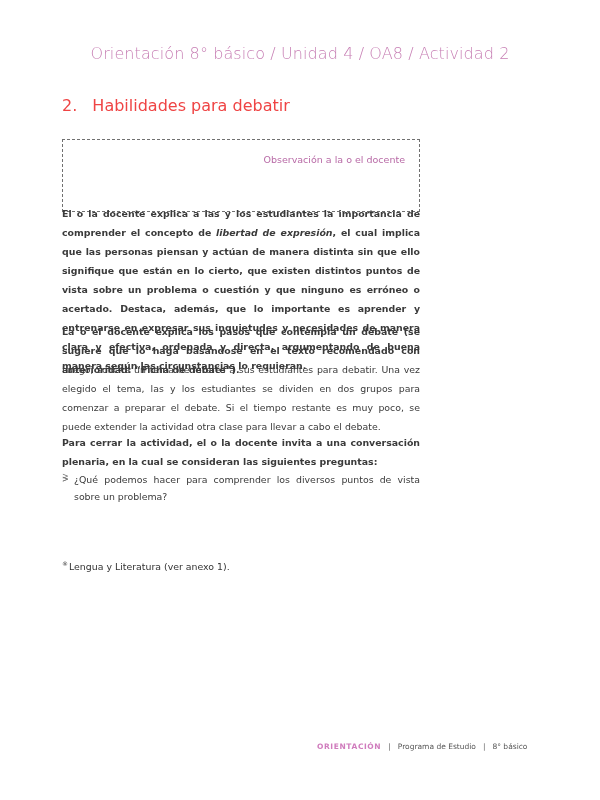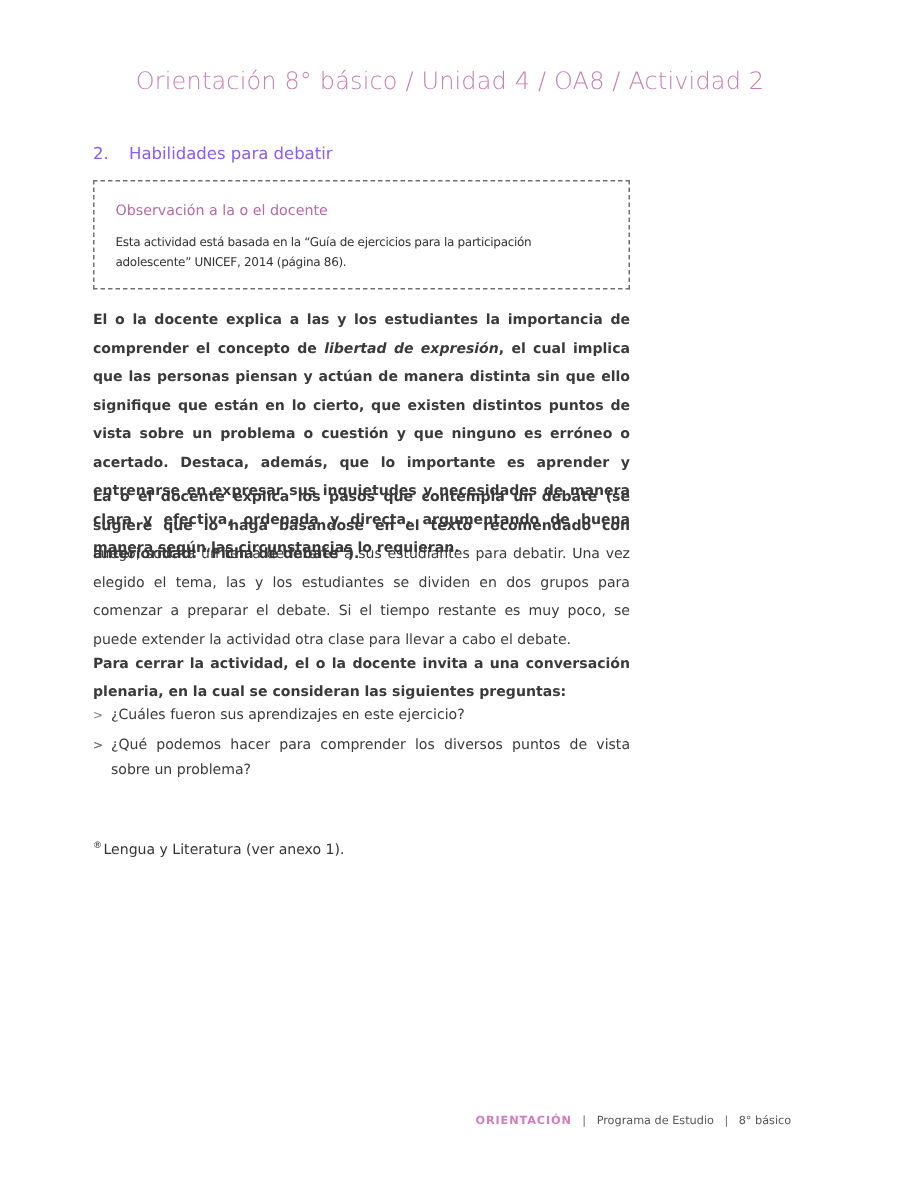--- a/index.html
+++ b/index.html
@@ -1,23 +1,23 @@
 <!DOCTYPE html>
 <html><head>
 <meta charset="utf-8">
 <style>
   html, body { margin:0; padding:0; }
   body { width:600px; height:800px; background:#ffffff; position:relative; overflow:hidden;
          font-family:"DejaVu Sans", sans-serif; color:#3a3a3a; }
   .page-title { position:absolute; top:44px; left:0; width:600px; text-align:center;
                 font-size:16px; color:#c77fb4; font-weight:300; letter-spacing:0.1px; }
-  .section-heading { position:absolute; top:96px; left:62px; font-size:11px; color:#8b5cf6; }
+  .section-heading { position:absolute; top:96px; left:62px; font-size:16px; color:#ef4444; }
   .section-heading .num { margin-right:10px; }
-  .obs-box { position:absolute; top:120px; left:62px; width:358px; height:73px;
-             border:1px dashed #707070; box-sizing:border-box; padding:14px 14px 0 14px; }
+  .obs-box { position:absolute; top:139px; left:62px; width:358px; height:73px;
+             border:1px dashed #707070; box-sizing:border-box; padding:14px 14px 0 14px;text-align:right; }
   .obs-title { font-size:9.5px; color:#b86aa6; margin-bottom:9px; }
   .obs-text { font-size:8px; line-height:13px; color:#333; letter-spacing:-0.2px; }
   .body { position:absolute; left:62px; width:358px; font-size:9.4px; line-height:19px;
           color:#3a3a3a; text-align:justify; }
   .p1 { top:204px;font-weight:bold; }
   .p2 { top:322px; }
   .p3 { top:360px; }
   .p4 { top:433px; }
   .questions { position:absolute; top:468px; left:62px; width:358px; margin:0; padding:0; list-style:none;
                font-size:9.4px; line-height:17px; color:#3a3a3a; }
@@ -35,33 +35,32 @@
 
 <div class="page-title">Orientación 8° básico / Unidad 4 / OA8 / Actividad 2</div>
 
 <div class="section-heading">
   <span class="num">2.</span>
   <span>Habilidades para debatir</span>
 </div>
 
 <div class="obs-box">
   <div class="obs-title">Observación a la o el docente</div>
-  <div class="obs-text">Esta actividad está basada en la “Guía de ejercicios para la participación adolescente” UNICEF, 2014 (página 86).</div>
 </div>
 
 <p class="body p1" style="margin:0;"><span>El o la docente explica a las y los estudiantes la importancia de comprender el concepto de </span><em>libertad de expresión</em><span>, el cual implica que las personas piensan y actúan de manera distinta sin que ello signifique que están en lo cierto, que existen distintos puntos de vista sobre un problema o cuestión y que ninguno es erróneo o acertado. Destaca, además, que lo importante es aprender y entrenarse en expresar sus inquietudes y necesidades de manera clara y efectiva, ordenada y directa, argumentando de buena manera según las circunstancias lo requieran.</span></p>
 
 <p class="body p2" style="margin:0;font-weight:bold;">La o el docente explica los pasos que contempla un debate (se sugiere que lo haga basándose en el texto recomendado con anterioridad: “Ficha de debate”).</p>
 
 <p class="body p3" style="margin:0;">Luego, solicita un tema de interés a sus estudiantes para debatir. Una vez elegido el tema, las y los estudiantes se dividen en dos grupos para comenzar a preparar el debate. Si el tiempo restante es muy poco, se puede extender la actividad otra clase para llevar a cabo el debate.</p>
 
 <p class="body p4" style="margin:0;font-weight:bold;">Para cerrar la actividad, el o la docente invita a una conversación plenaria, en la cual se consideran las siguientes preguntas:</p>
 
 <ul class="questions">
-  <li><span class="bullet">&gt;</span><span>¿Cuáles fueron sus aprendizajes en este ejercicio?</span></li>
+  <li><span class="bullet">&gt;</span></li>
   <li><span class="bullet">&gt;</span></li>
   <li><span class="bullet">&gt;</span><span>¿Qué podemos hacer para comprender los diversos puntos de vista sobre un problema?</span></li>
 </ul>
 
 <div class="footnote">
   <sup>®</sup><span>Lengua y Literatura (ver anexo 1).</span>
 </div>
 
 <div class="footer">
   <span class="brand">ORIENTACIÓN</span><span class="sep">|</span><span>Programa de Estudio</span><span class="sep">|</span><span>8° básico</span>

